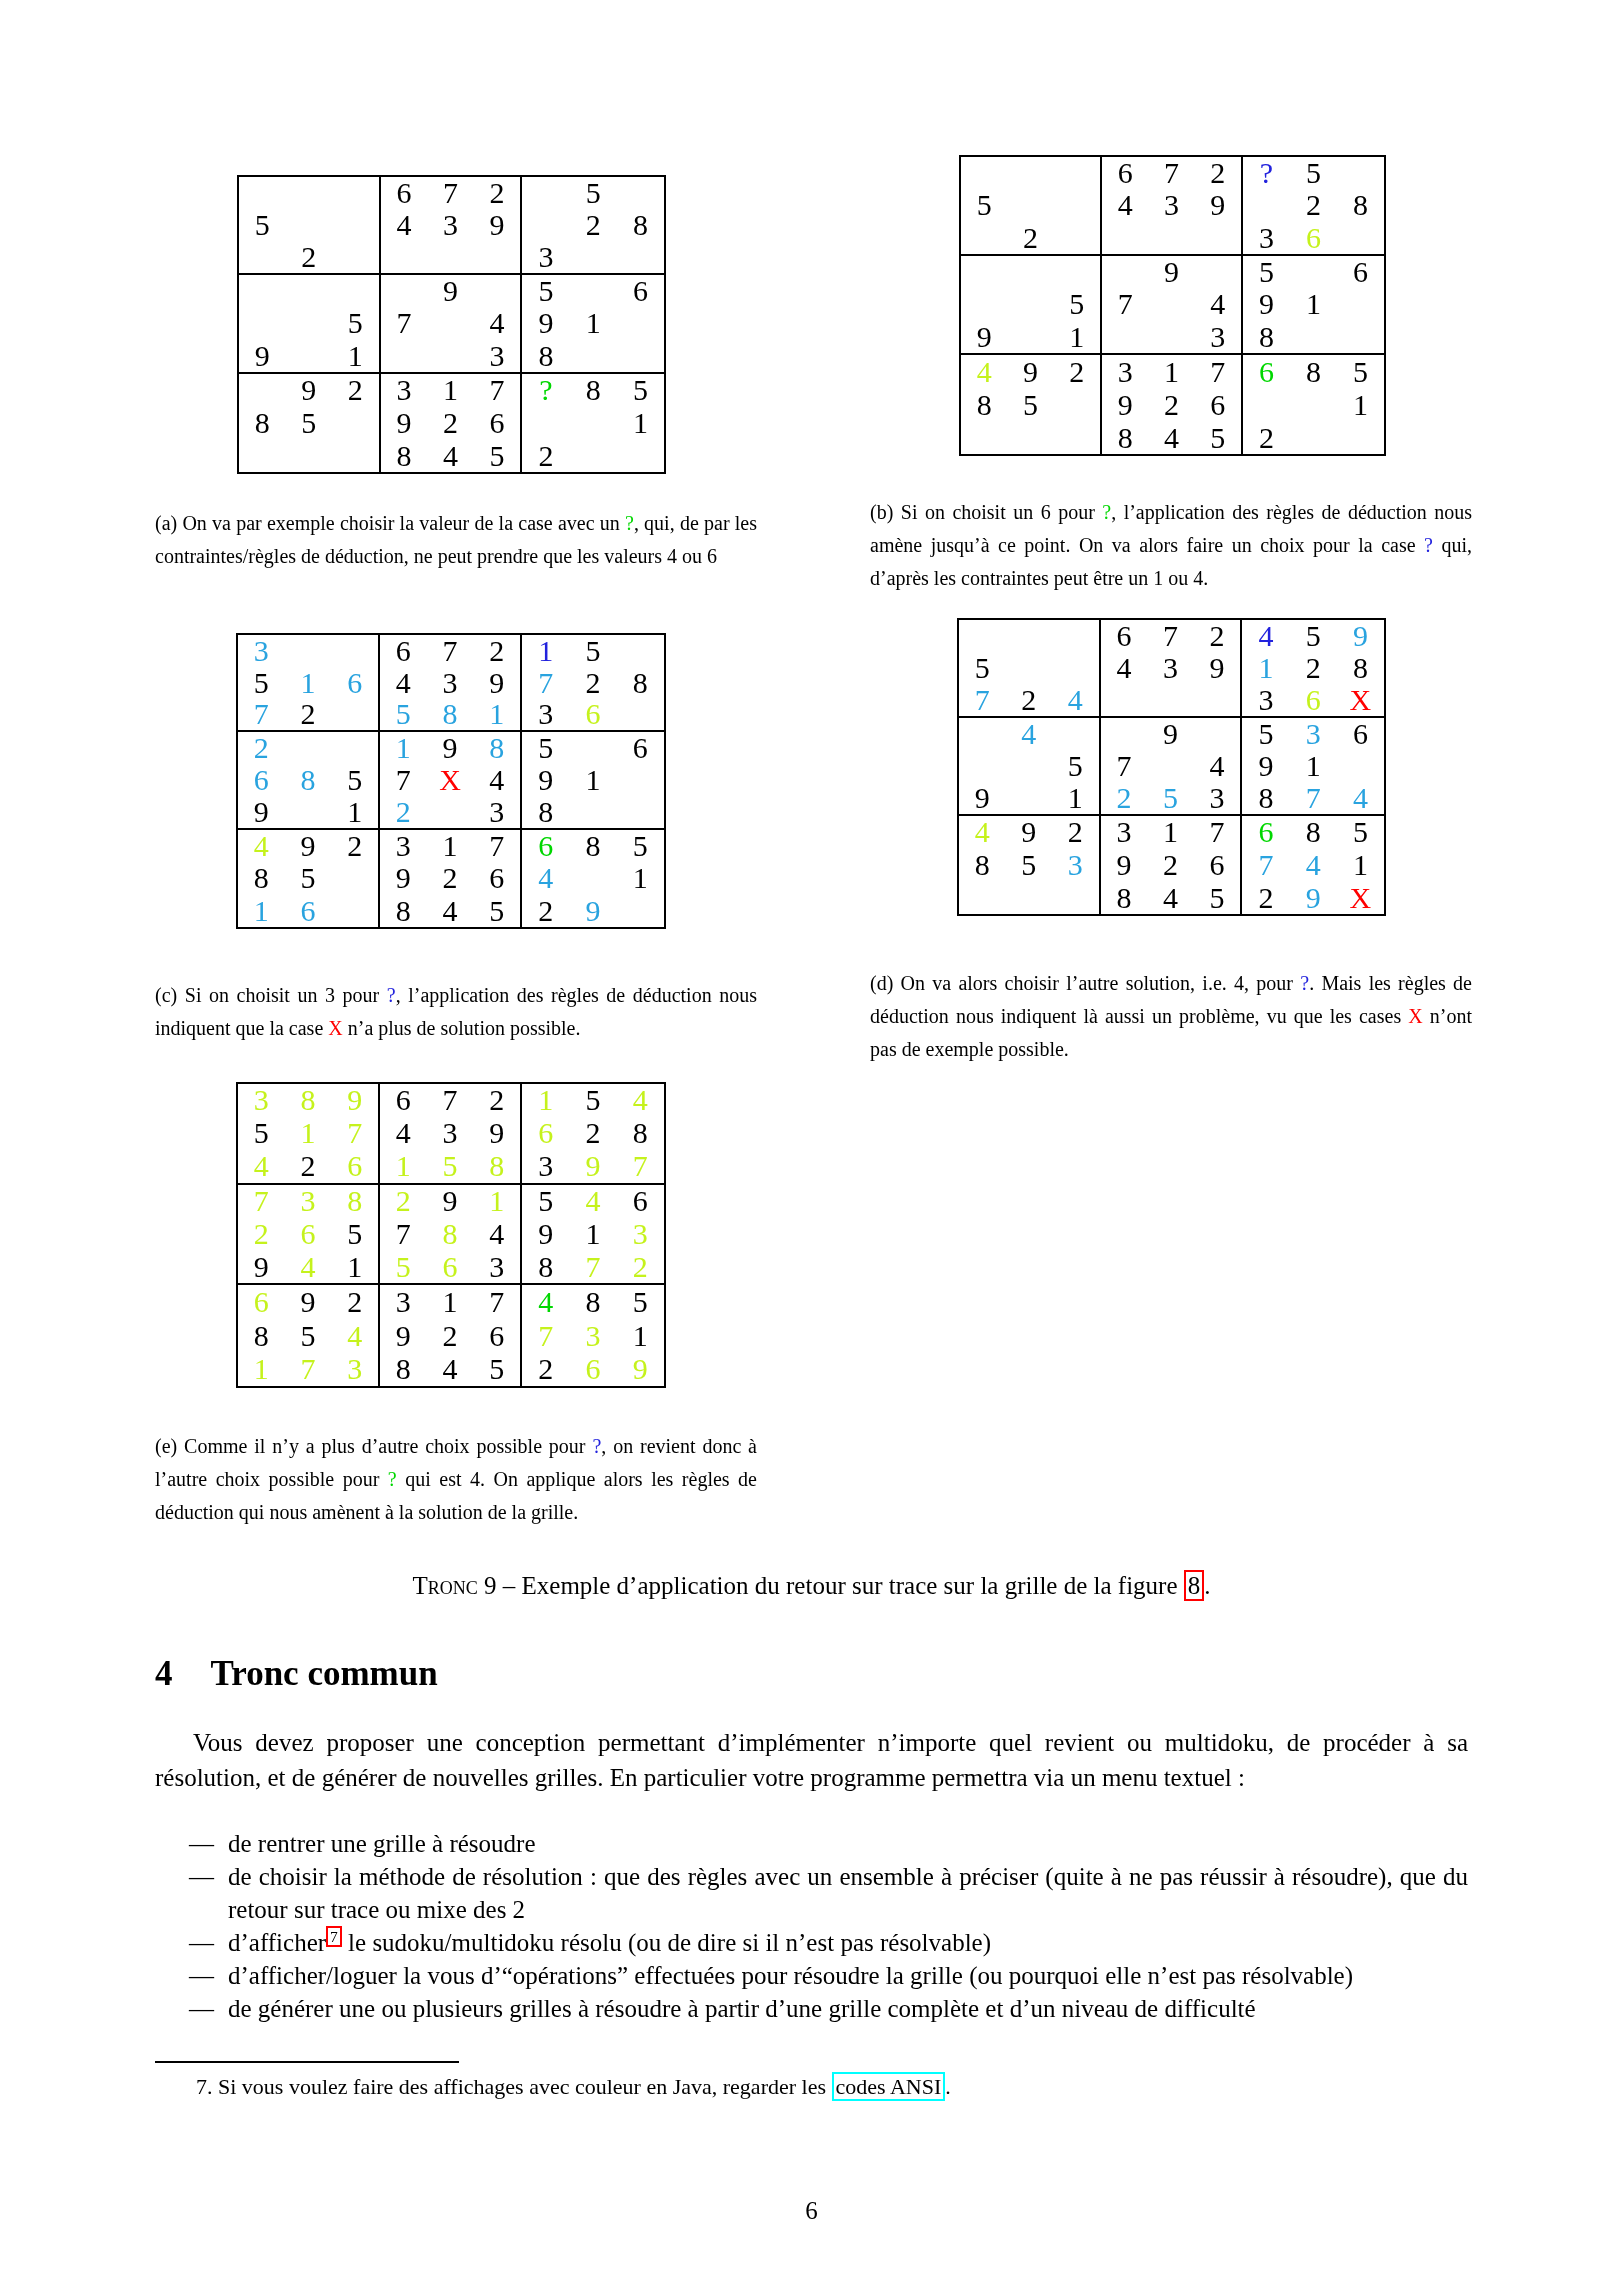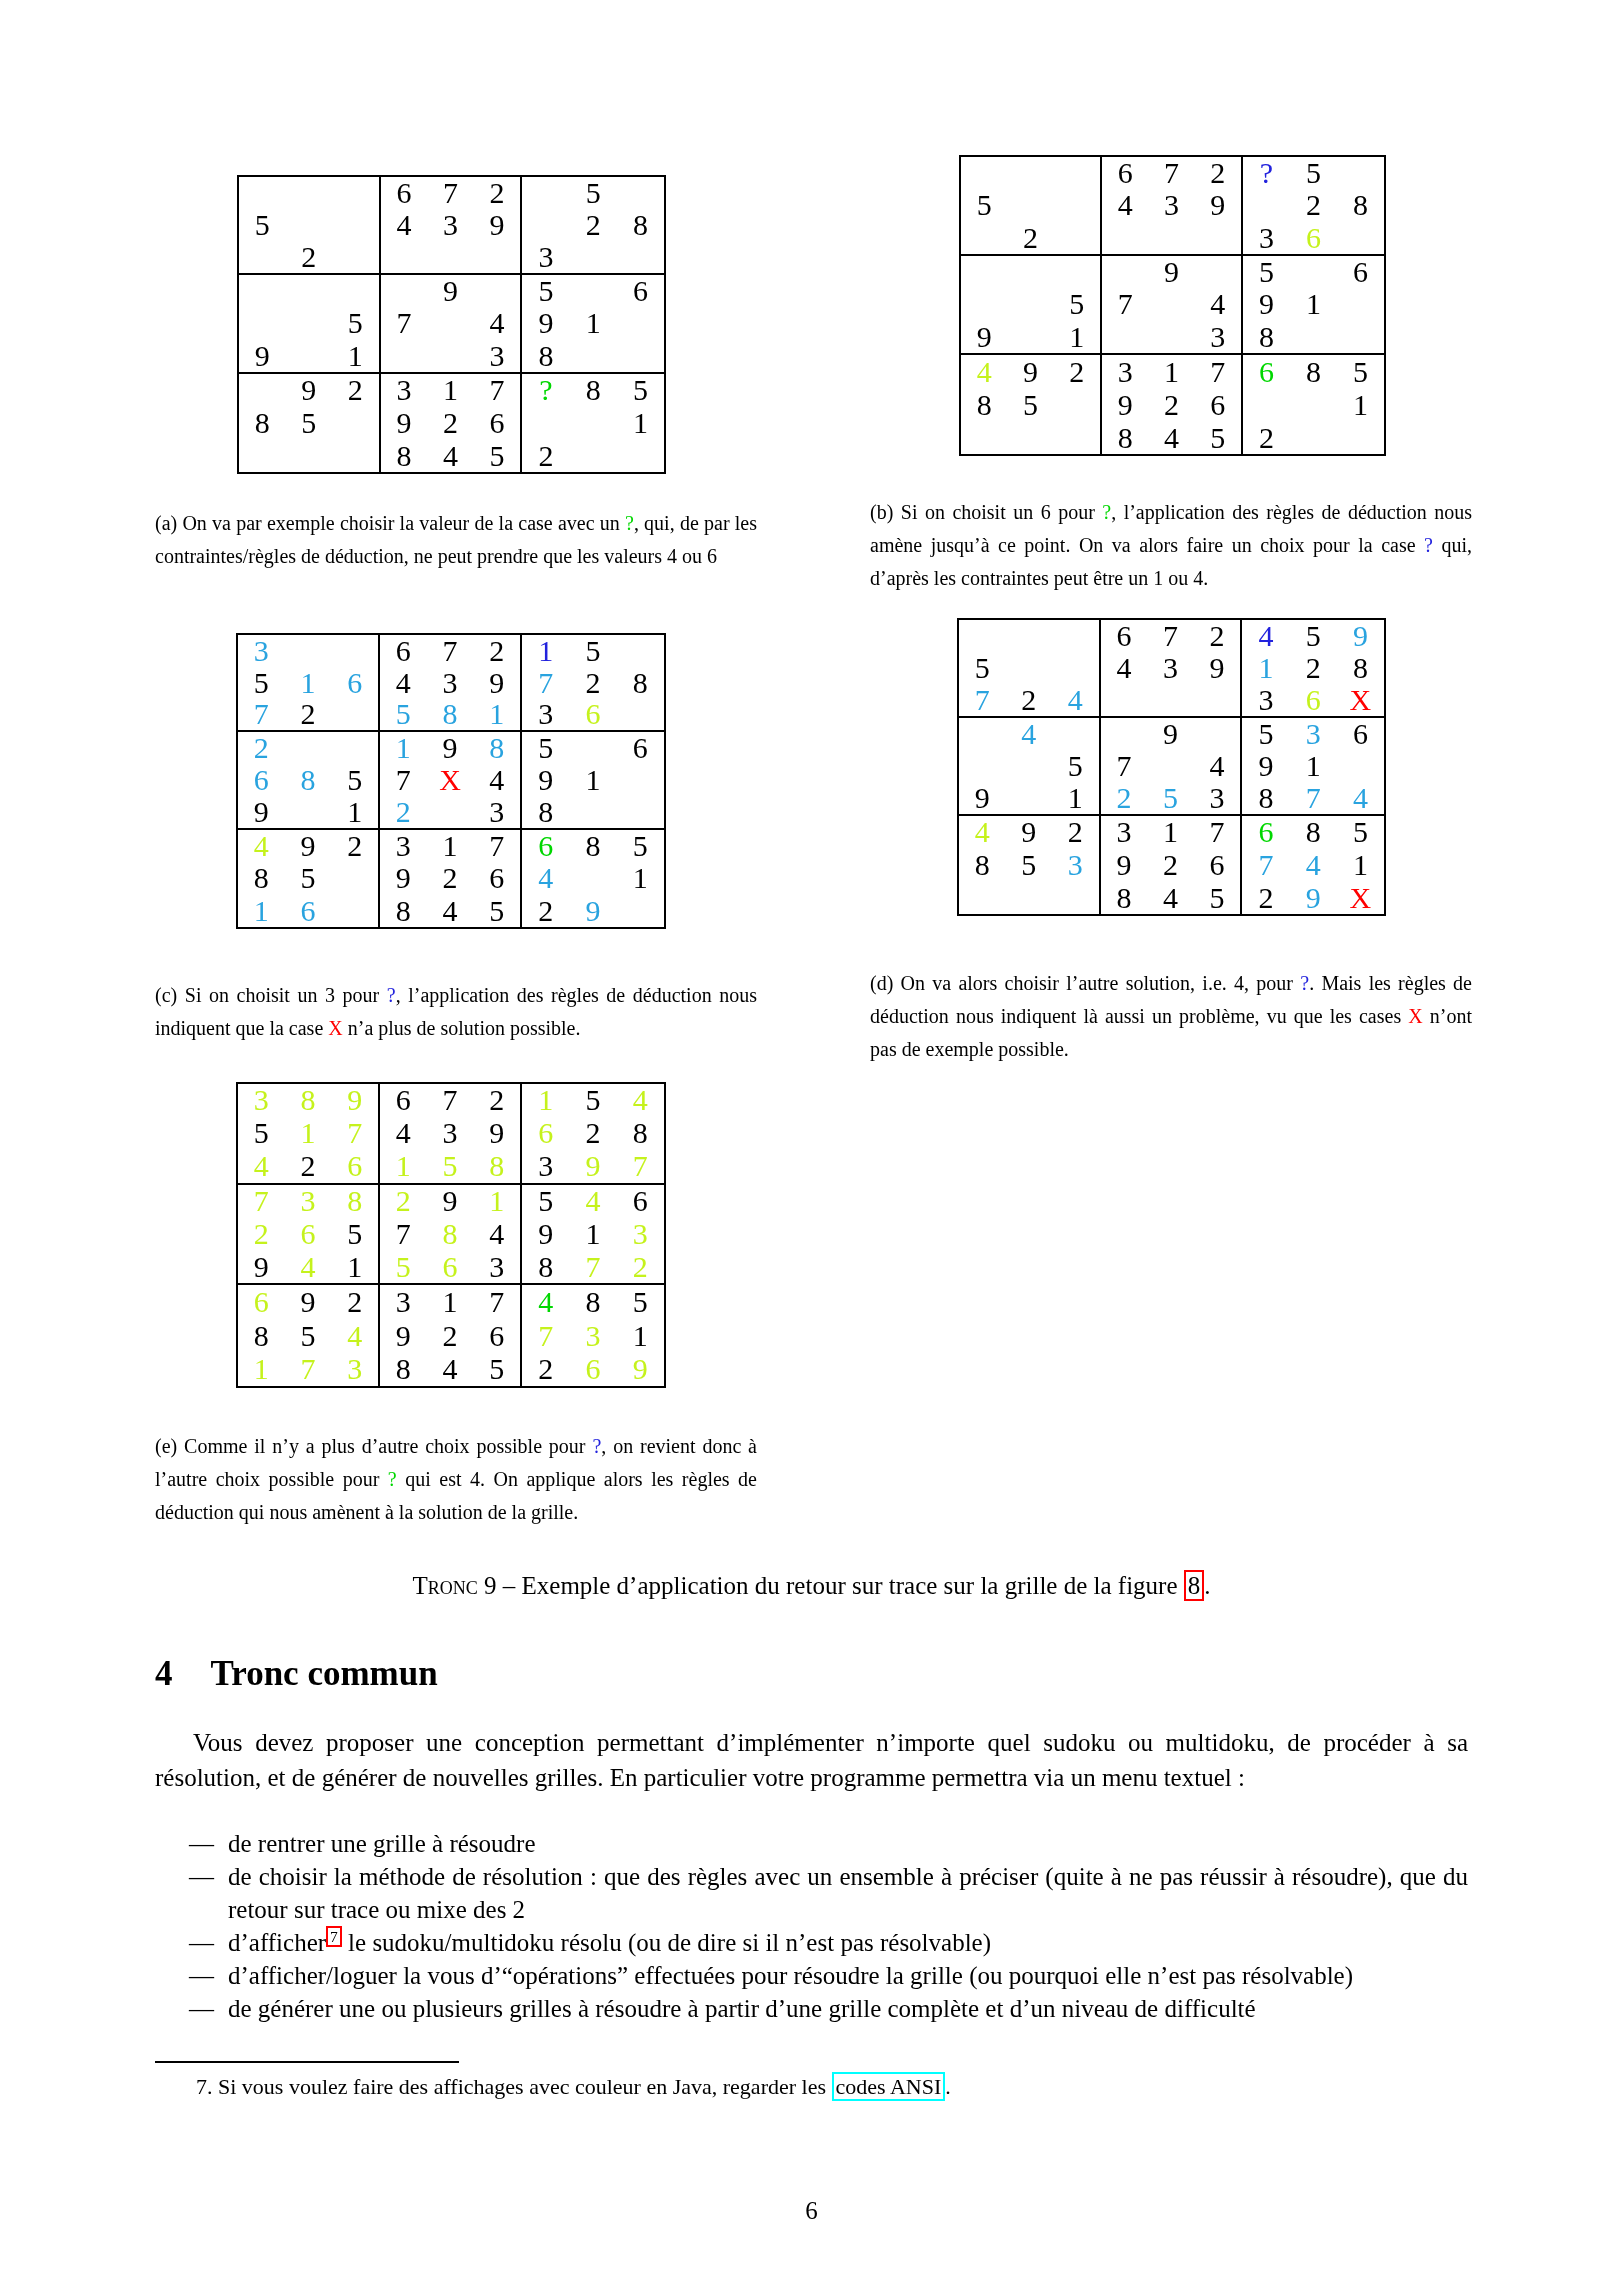--- a/index.html
+++ b/index.html
@@ -1140,21 +1140,21 @@
     </div>
 
   <div class="caption" style="left:155px;top:1430px;width:602px;"><span>(e) Comme il n’y a plus d’autre choix possible pour </span><span style="color: rgb(34, 34, 221);">?</span><span>, on revient donc à l’autre choix possible pour </span><span style="color: rgb(0, 215, 0);">?</span><span> qui est 4. On applique alors les règles de déduction qui nous amènent à la solution de la grille.</span></div>
 
   <div class="figcaption9"><span class="sc">Tronc</span><span> 9 – Exemple d’application du retour sur trace sur la grille de la figure </span><span class="linkbox" style="border-color: rgb(255, 0, 0);">8</span><span>.</span></div>
 
   <div class="section-heading">
     <span class="sec-num">4</span><span>Tronc commun</span>
   </div>
 
-  <div class="para">Vous devez proposer une conception permettant d’implémenter n’importe quel sudoku ou multidoku, de procéder à sa résolution, et de générer de nouvelles grilles. En particulier votre programme permettra via un menu textuel :</div>
+  <div class="para">Vous devez proposer une conception permettant d’implémenter n’importe quel revient ou multidoku, de procéder à sa résolution, et de générer de nouvelles grilles. En particulier votre programme permettra via un menu textuel :</div>
 
   <div class="menu-list" id="menu-list">
       <div class="menu-item"><span class="dash">—</span><span>de rentrer une grille à résoudre</span></div>
       <div class="menu-item"><span class="dash">—</span><span>de choisir la méthode de résolution : que des règles avec un ensemble à préciser (quite à ne pas réussir à résoudre), que du retour sur trace ou mixe des 2</span></div>
       <div class="menu-item"><span class="dash">—</span><span>d’afficher</span><span class="sup linkbox" style="border-color: rgb(255, 0, 0);">7</span><span> le sudoku/multidoku résolu (ou de dire si il n’est pas résolvable)</span></div>
       <div class="menu-item"><span class="dash">—</span><span>d’afficher/loguer la vous d’“opérations” effectuées pour résoudre la grille (ou pourquoi elle n’est pas résolvable)</span></div>
       <div class="menu-item"><span class="dash">—</span><span>de générer une ou plusieurs grilles à résoudre à partir d’une grille complète et d’un niveau de difficulté</span></div>
     </div>
 
   <div class="footnote-rule"></div>

